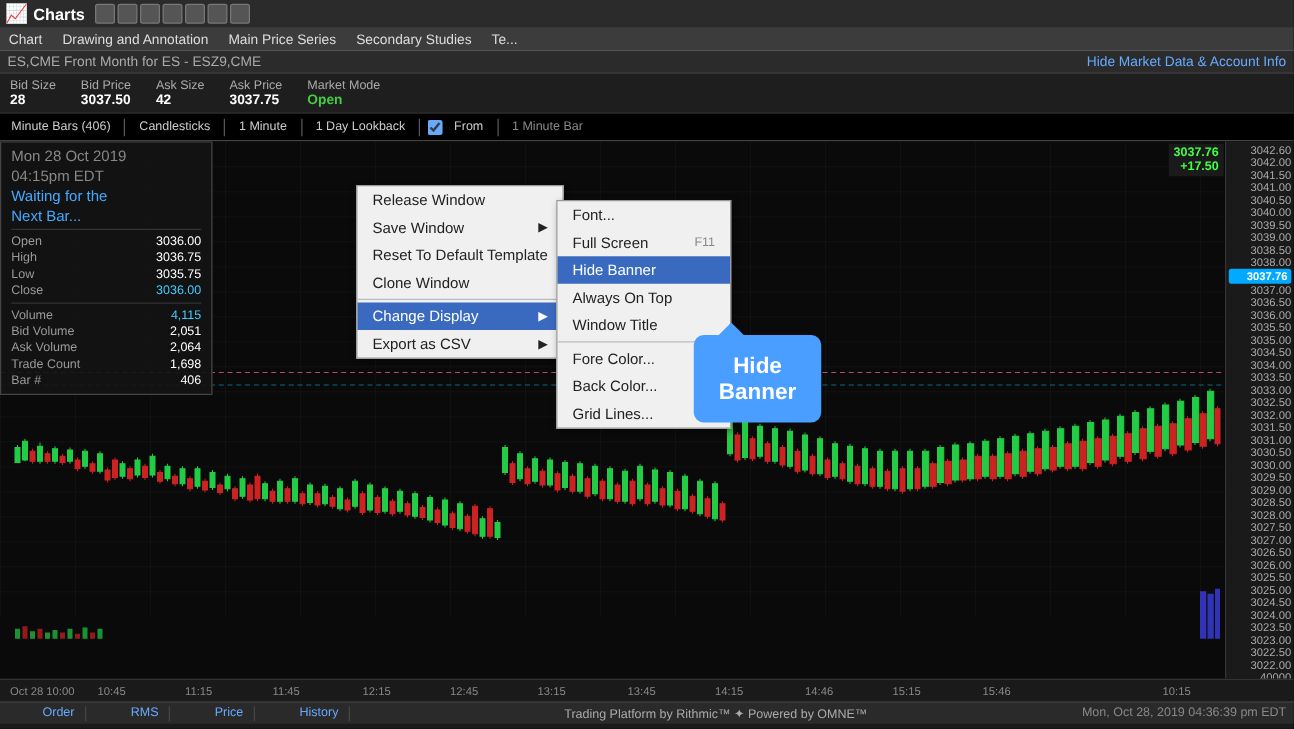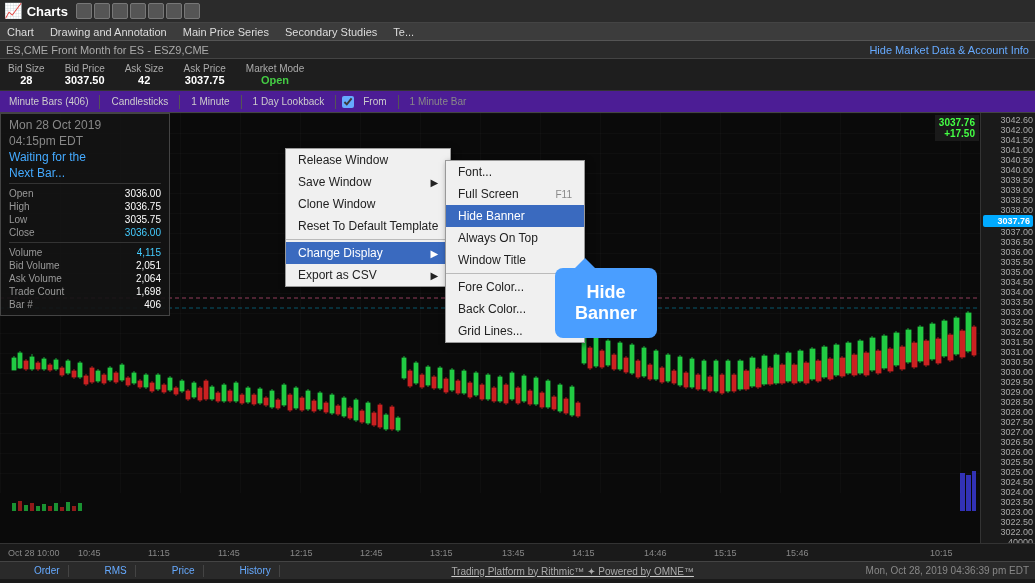--- a/index.html
+++ b/index.html
@@ -72,31 +72,30 @@
 
     
     #info-bar {
       height: 32px;
       background: #1e1e1e;
       display: flex;
       align-items: center;
       padding: 0 8px;
       gap: 20px;
       border-bottom: 1px solid #333;
-      text-align: center;
     }
     .info-label { color: #aaa; font-size: 10px; }
     .info-value { color: #fff; font-size: 11px; font-weight: bold; }
     .info-value.green { color: #4c4; }
     .info-group { display: flex; flex-direction: column; }
 
     
     #toolbar {
       height: 22px;
-      background: #4c1d95;
+      background: #000000;
       display: flex;
       align-items: center;
       padding: 0 4px;
       gap: 4px;
       border-bottom: 1px solid #444;
     }
     .toolbar-item {
       color: #ccc;
       font-size: 10px;
       padding: 1px 4px;
@@ -191,21 +190,21 @@
       background: #2a2a2a;
       display: flex;
       align-items: center;
       padding: 0 6px;
       border-top: 1px solid #444;
       gap: 8px;
     }
     .status-item { color: #888; font-size: 10px; margin-left: 28px; }
     .status-item.active { color: #6af; }
     .status-divider { width: 1px; height: 12px; background: #444; }
-    .status-center { flex: 1; text-align: center; text-decoration: underline; }
+    .status-center { flex: 1; text-align: center; }
     .status-right { margin-left: auto; color: #888; font-size: 10px; }
 
     
     #context-menu-overlay {
       position: absolute;
       top: 0; left: 0; right: 0; bottom: 0;
       z-index: 100;
     }
     #context-menu {
       position: absolute;
@@ -819,24 +818,24 @@
   <div id="context-menu-overlay">
     <div id="context-menu">
       <div class="ctx-item">
         <span>Release Window</span>
       </div>
       <div class="ctx-item">
         <span>Save Window</span>
         <span class="ctx-arrow">▶</span>
       </div>
       <div class="ctx-item">
+        <span>Reset To Default Template</span>
+      </div>
+      <div class="ctx-item">
         <span>Clone Window</span>
-      </div>
-      <div class="ctx-item">
-        <span>Reset To Default Template</span>
       </div>
       <div class="ctx-sep"></div>
       <div class="ctx-item active">
         <span>Change Display</span>
         <span class="ctx-arrow">▶</span>
       </div>
       <div class="ctx-item">
         <span>Export as CSV</span>
         <span class="ctx-arrow">▶</span>
       </div>

